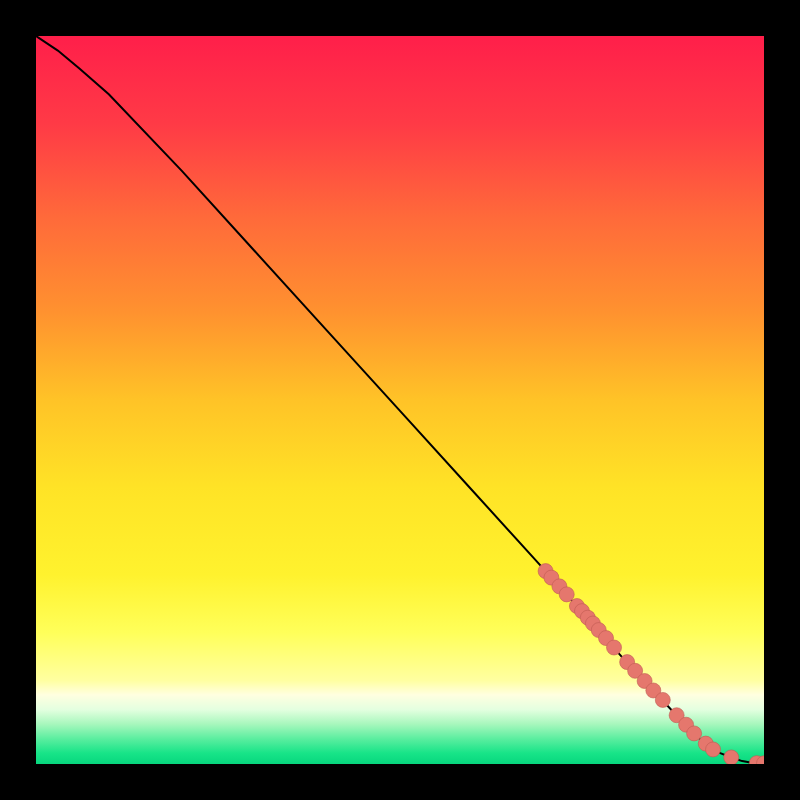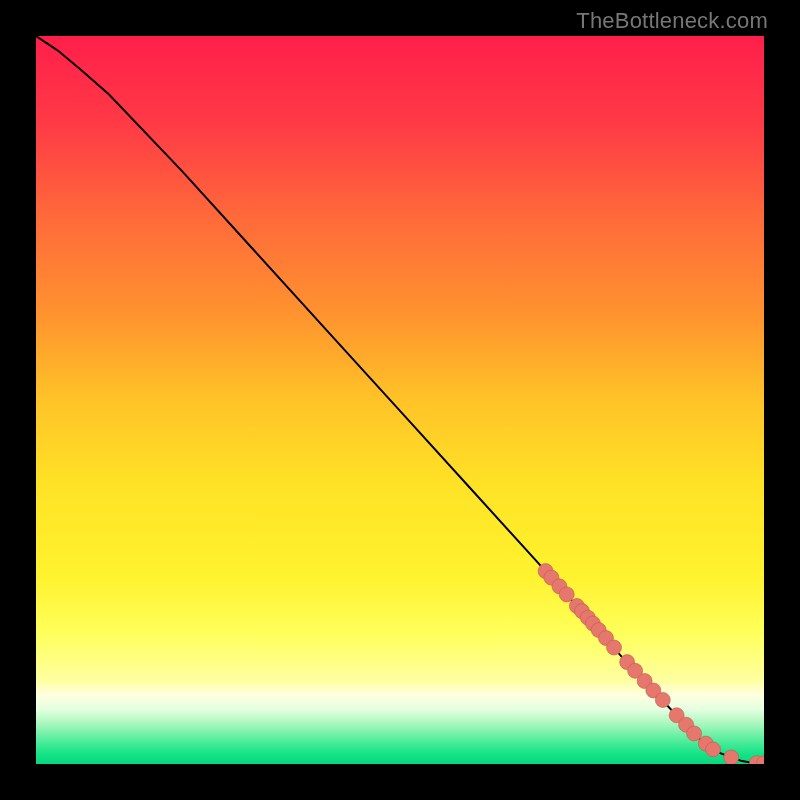--- a/index.html
+++ b/index.html
@@ -88,14 +88,13 @@
           <circle cx="658.11" cy="697.42" r="7.5" fill="#e5776d" stroke="#c05a52" stroke-width="0.6"></circle>
           <circle cx="669.76" cy="707.62" r="7.5" fill="#e5776d" stroke="#c05a52" stroke-width="0.6"></circle>
           <circle cx="677.04" cy="713.44" r="7.5" fill="#e5776d" stroke="#c05a52" stroke-width="0.6"></circle>
           <circle cx="695.24" cy="721.45" r="7.5" fill="#e5776d" stroke="#c05a52" stroke-width="0.6"></circle>
           <circle cx="720.72" cy="727.13" r="7.5" fill="#e5776d" stroke="#c05a52" stroke-width="0.6"></circle>
           <circle cx="728.00" cy="727.27" r="7.5" fill="#e5776d" stroke="#c05a52" stroke-width="0.6"></circle>
         </g>
     </svg>
   </div>
 
-  <div class="attribution">TheBottleneck.com</div>
 </div>
 
 </body></html>

